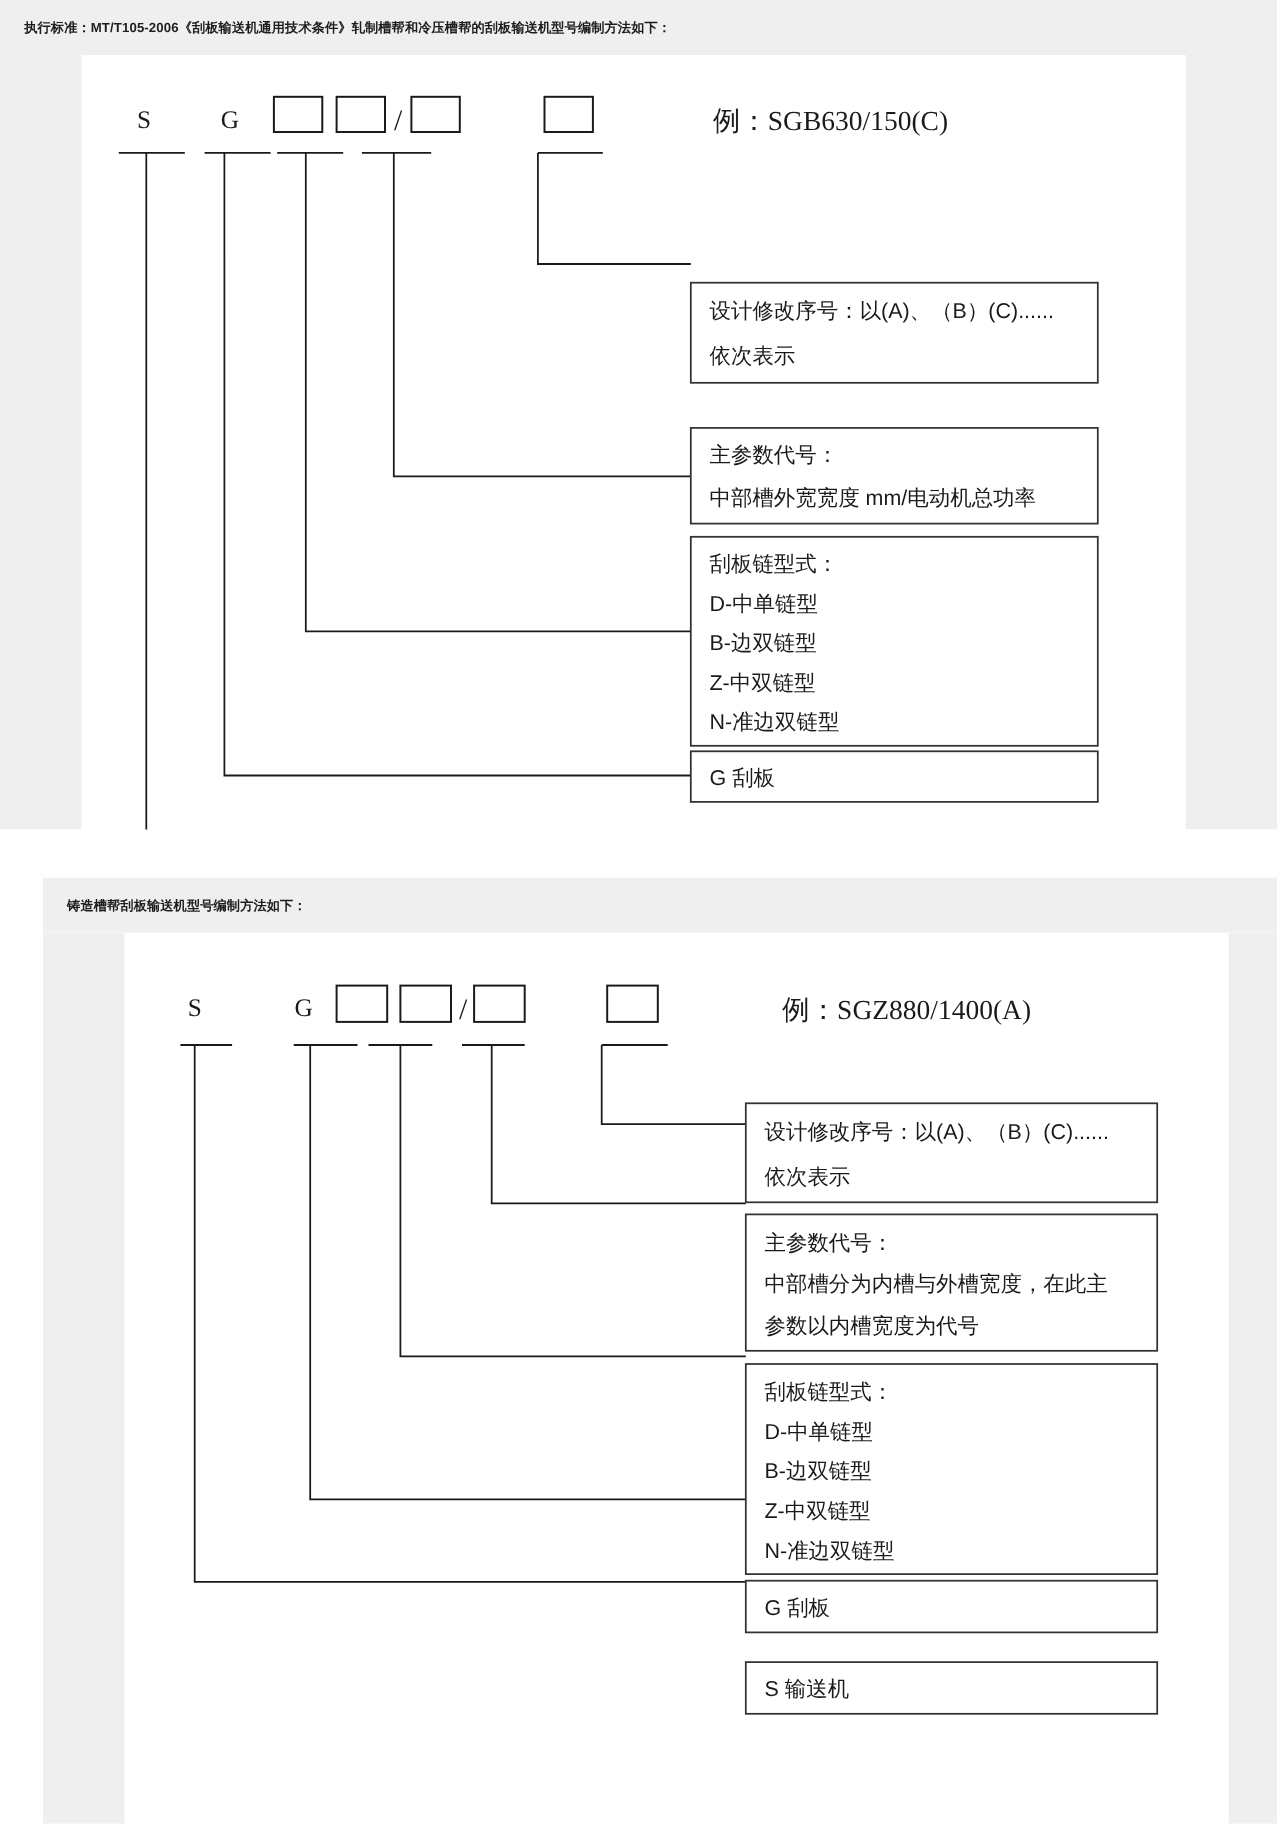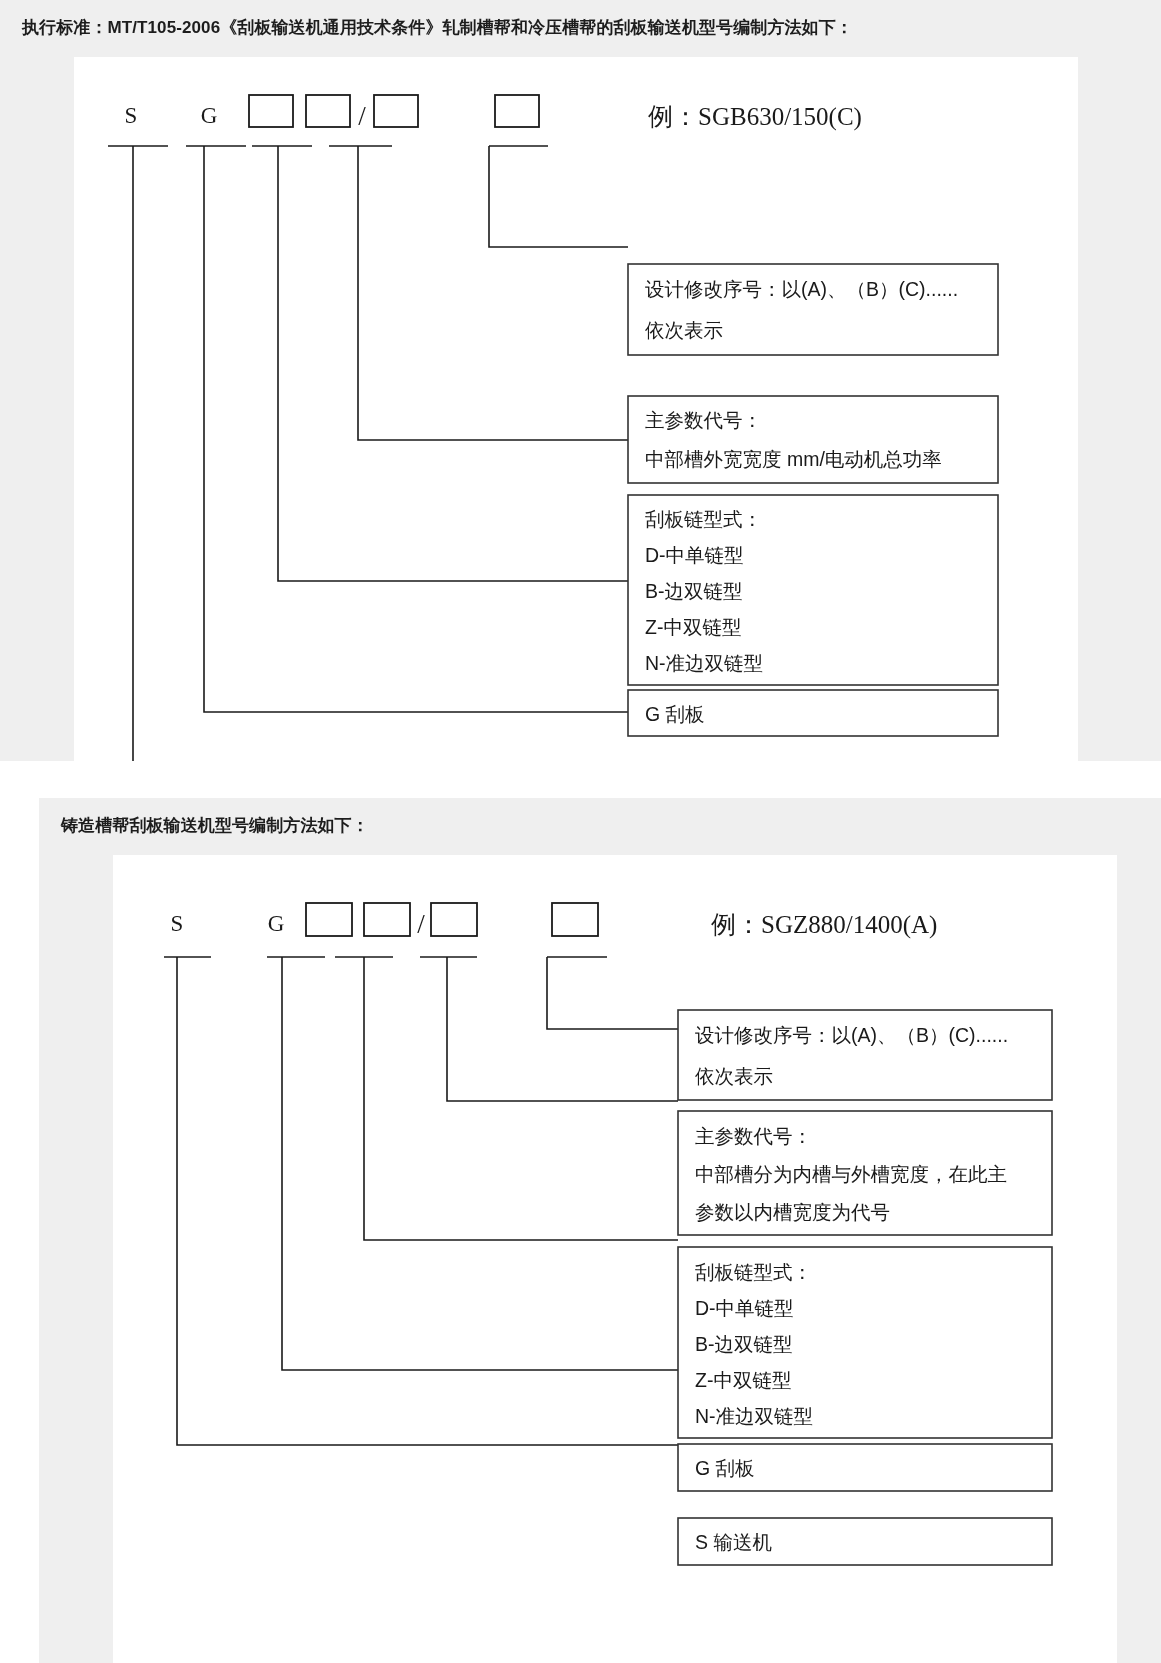--- a/index.html
+++ b/index.html
@@ -24,21 +24,21 @@
   .section {
     position: absolute;
     left: 0;
     width: 1161px;
   }
   .band {
     background: #efefef;
     width: 1161px;
     box-sizing: border-box;
     padding: 17px 0 17px 22px;
-    font-size: 17px;
+    font-size: 12px;
     line-height: 1.35;
     letter-spacing: 0.1px;
     color: #1d1d1d;
     font-weight: 600;
   }
   .band-plain {
     font-weight: 600;
   }
 
   

